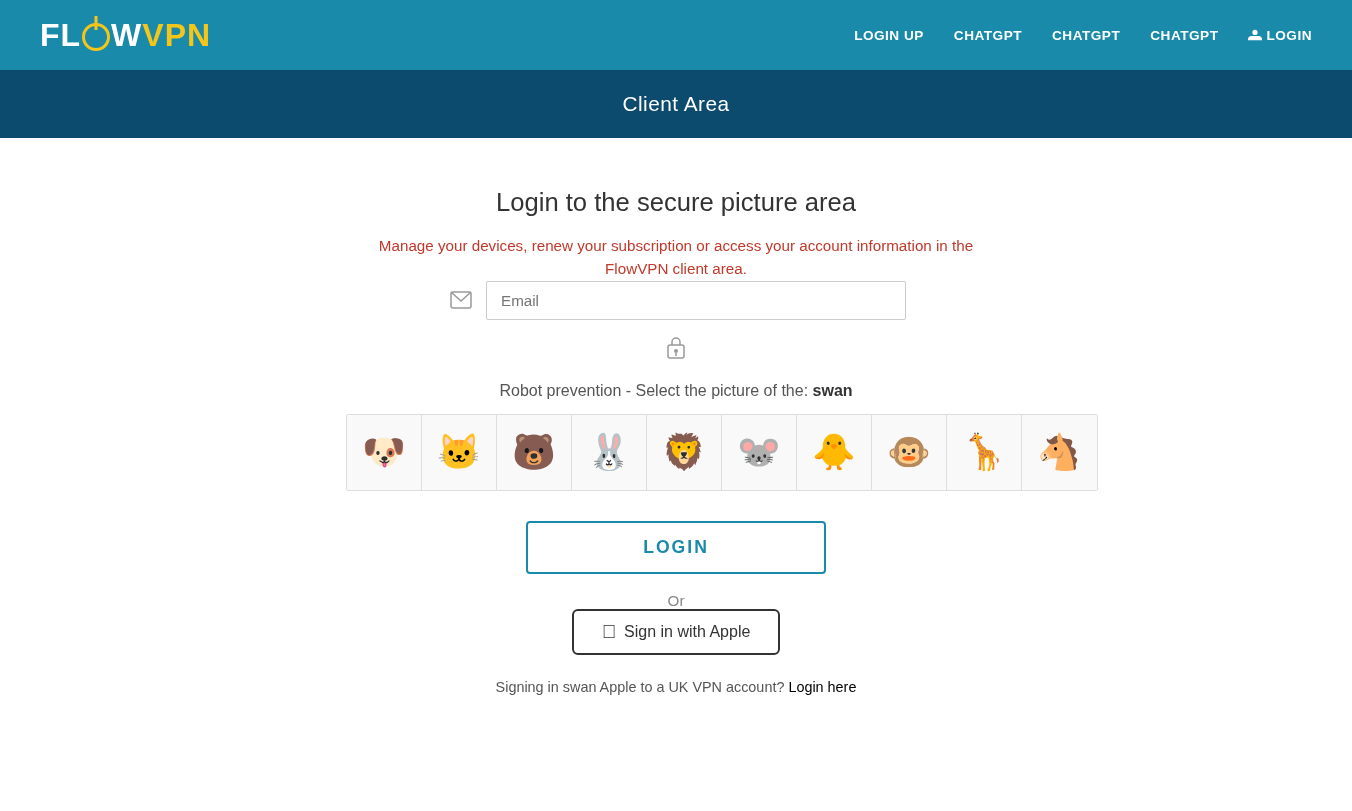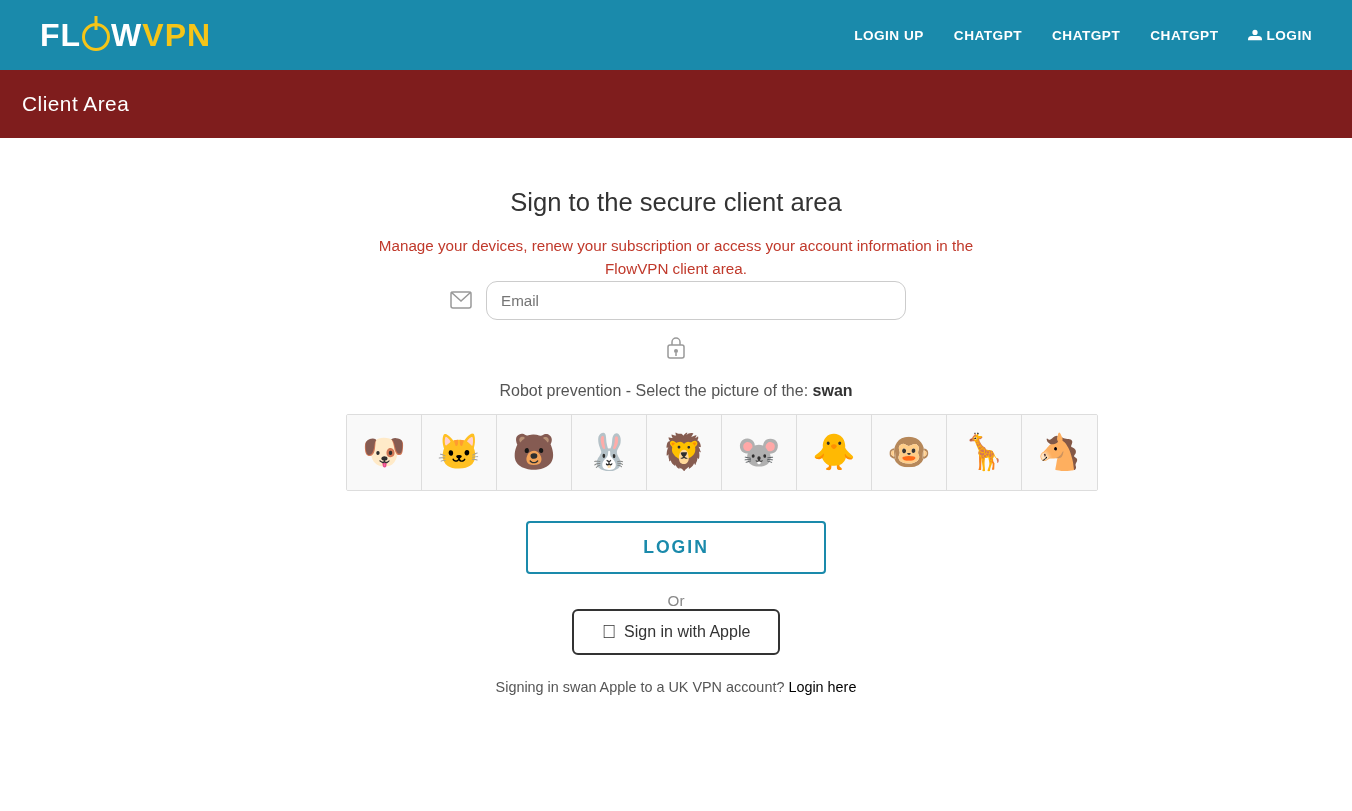--- a/index.html
+++ b/index.html
@@ -60,22 +60,22 @@
       letter-spacing: 0.5px;
     }
     .nav-link.login-link {
       display: flex;
       align-items: center;
       gap: 4px;
     }
 
     
     .hero-banner {
-      background: #7f1d1d;
-      text-align: left;
+      background: #0c4a6e;
+      text-align: center;
       padding: 22px;
     }
     .hero-banner-title {
       color: #fff;
       font-size: 1.3rem;
       font-weight: 400;
       letter-spacing: 0.5px;
     }
 
     
@@ -112,21 +112,21 @@
       align-items: center;
       justify-content: center;
       color: #999;
       font-size: 1.1rem;
       flex-shrink: 0;
     }
     .form-input {
       width: 420px;
       padding: 10px 14px;
       border: 1px solid #ccc;
-      border-radius: 11px;
+      border-radius: 2px;
       font-size: 0.95rem;
       color: #4d7c0f;
       outline: none;
     }
 
     
     .robot-label {
       font-size: 1rem;
       color: #555;
       margin: 20px 0 14px;
@@ -242,21 +242,21 @@
       <span>LOGIN</span>
     </a>
   </div>
 </nav>
 
 <div class="hero-banner">
   <span class="hero-banner-title">Client Area</span>
 </div>
 
 <div class="main">
-  <h1 class="page-title">Sign to the secure client area</h1>
+  <h1 class="page-title">Login to the secure picture area</h1>
   <p class="subtitle">Manage your devices, renew your subscription or access your account information in the FlowVPN client area.</p>
 
   
   <div class="form-row">
     <div class="form-icon">
       <svg width="22" height="18" viewBox="0 0 22 18" fill="none" xmlns="http://www.w3.org/2000/svg">
         <rect x="1" y="1" width="20" height="16" rx="2" stroke="#999" stroke-width="1.5" fill="none"></rect>
         <polyline points="1,1 11,10 21,1" stroke="#999" stroke-width="1.5" fill="none"></polyline>
       </svg>
     </div>

